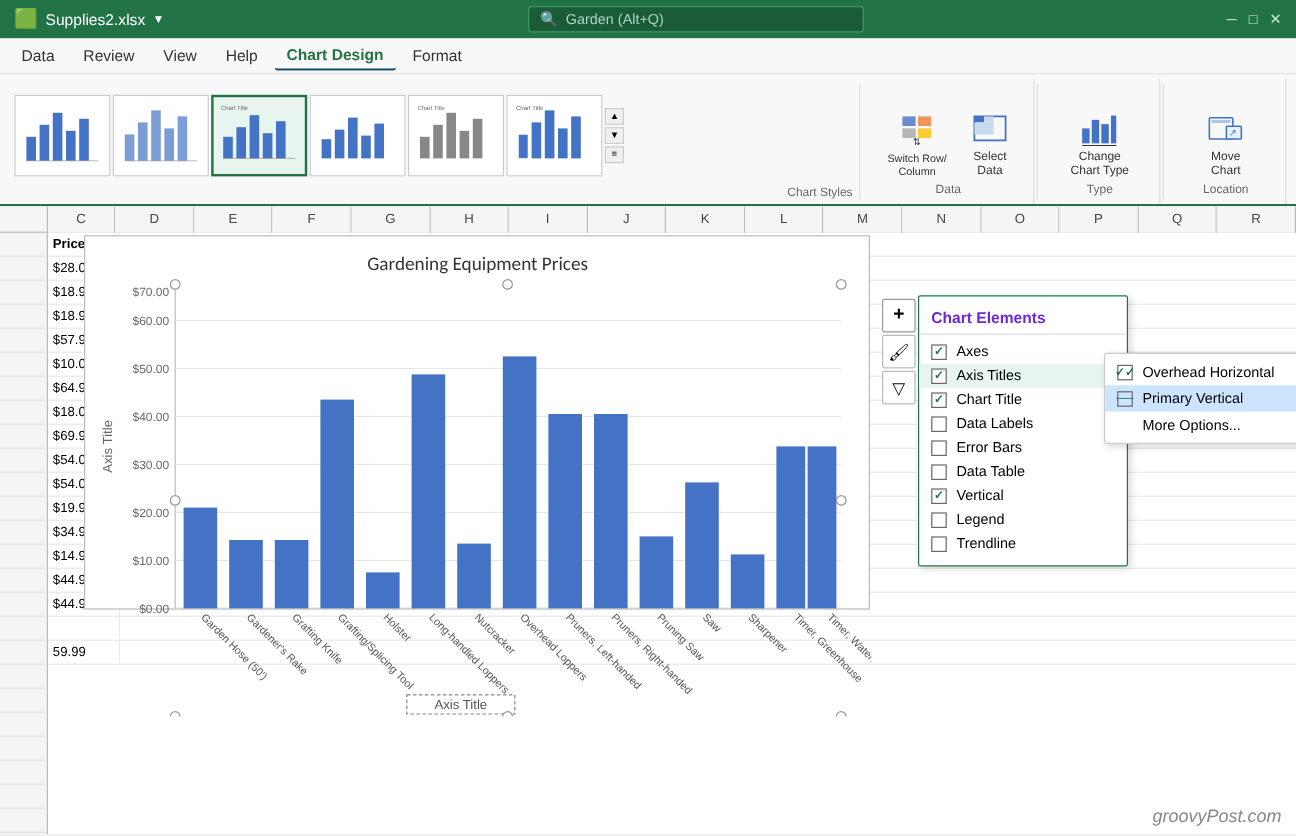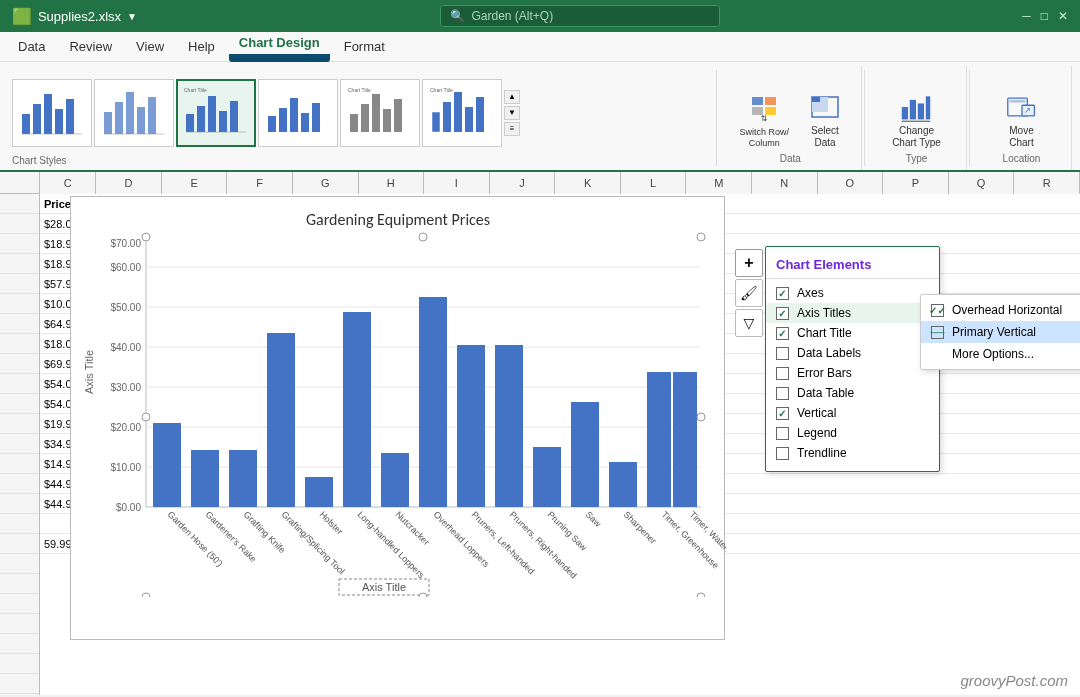--- a/index.html
+++ b/index.html
@@ -44,21 +44,21 @@
     .menu-item {
       padding: 4px 10px;
       cursor: pointer;
       border-radius: 3px;
       font-size: 13px;
       color: #333;
     }
     .menu-item.active {
       color: #217346;
       font-weight: 600;
-      border-bottom: 8px solid #0c4a6e;
+      border-bottom: 2px solid #0c4a6e;
     }
 
     
     .ribbon {
       background: #f8f8f8;
       border-bottom: 2px solid #217346;
       padding: 4px 8px 0;
       display: flex;
       align-items: stretch;
       gap: 0;
@@ -83,21 +83,21 @@
     
     .chart-styles-section {
       display: flex;
       flex-direction: column;
       padding: 4px 4px 0;
       flex: 1;
     }
     .chart-styles-label {
       font-size: 10px;
       color: #666;
-      text-align: left;
+      text-align: right;
       margin-top: auto;
       padding-bottom: 4px;
     }
     .chart-styles-scroll {
       display: flex;
       align-items: center;
       gap: 2px;
       flex: 1;
     }
     .chart-thumbnail {
@@ -641,21 +641,21 @@
             <div class="cell col-c" style="width:60px;">$44.95</div>
           </div>
         <div class="grid-row">
             <div class="cell col-c" style="width:60px;"></div>
           </div>
         <div class="grid-row">
             <div class="cell col-c" style="width:60px;">59.99</div>
           </div>
       </div>
 
-      <div class="chart-container" style="top:2px; left:30px; width:655px; height:444px;">
+      <div class="chart-container" style="top:2px; left:30px; width:655px; height:312px;">
         <svg width="655" height="400" viewBox="0 0 655 400">
 
           <text x="327" y="28" text-anchor="middle" font-size="16" font-family="Calibri,Arial" fill="#333" font-weight="500">Gardening Equipment Prices</text>
 
           <text x="-175" y="22" text-anchor="middle" font-size="11" font-family="Arial" fill="#666" transform="rotate(-90)">Axis Title</text>
 
           <line x1="75" y1="40" x2="75" y2="310" stroke="#bbb" stroke-width="1"></line>
           <line x1="75" y1="310" x2="630" y2="310" stroke="#bbb" stroke-width="1"></line>
 
           <line x1="75" y1="310" x2="630" y2="310" stroke="#ddd" stroke-width="0.7"></line>

